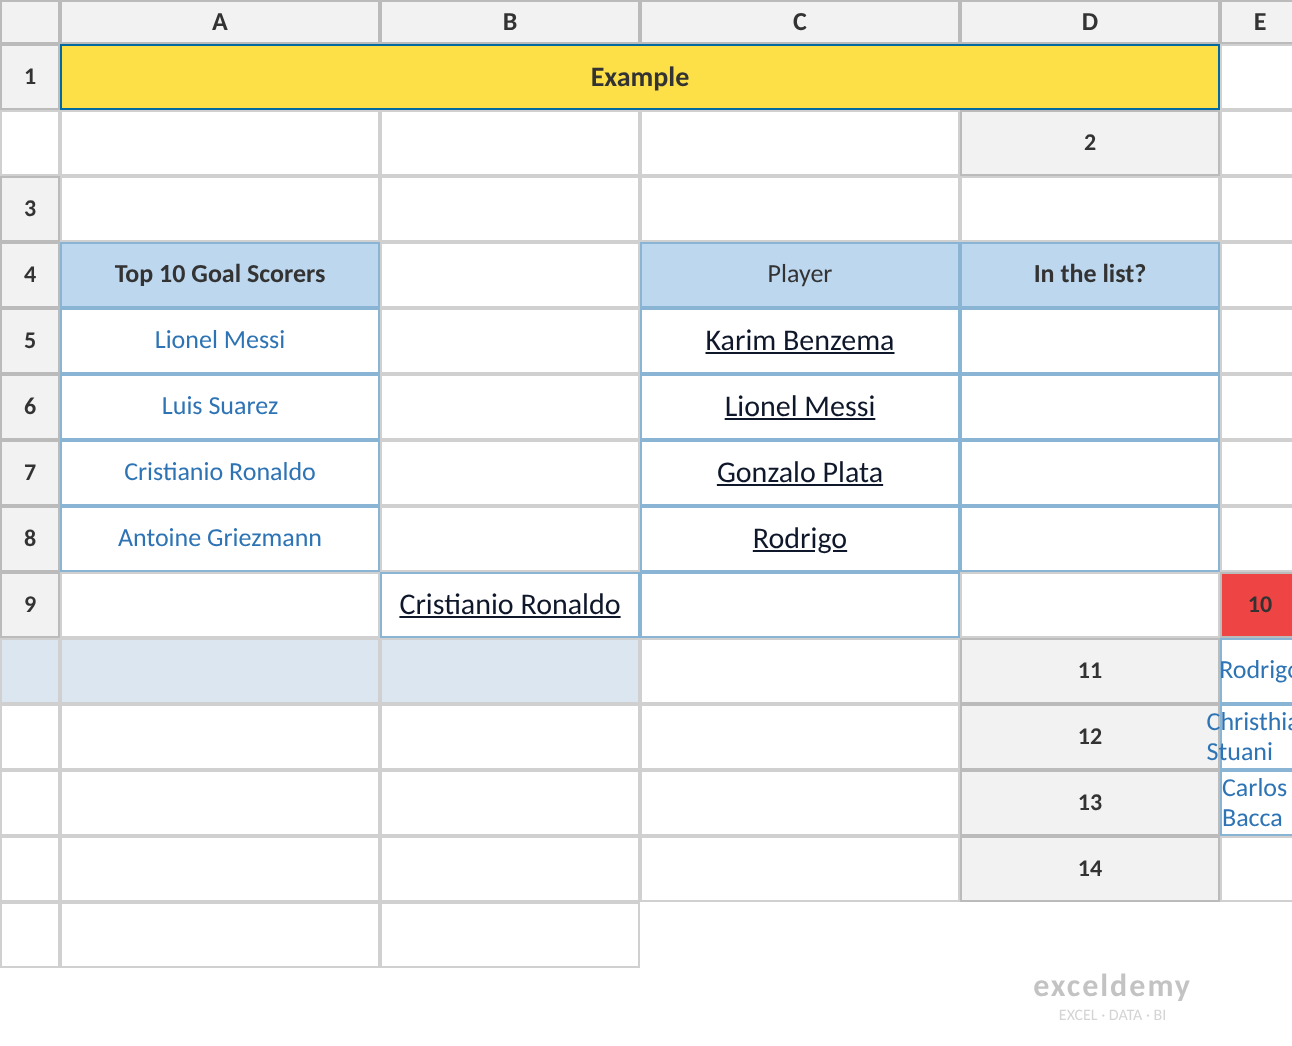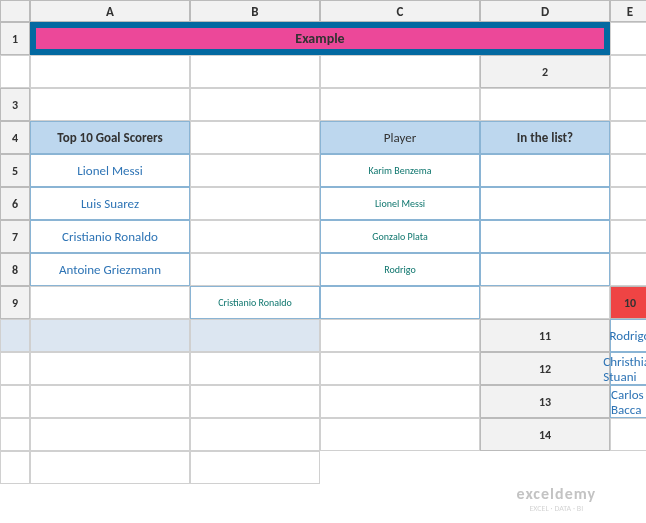--- a/index.html
+++ b/index.html
@@ -50,22 +50,22 @@
     }
 
     .cell-empty {
       border: 1px solid #d0d0d0;
     }
 
     
     .title-cell {
       grid-column: 2 / 6;
       grid-row: 2;
-      background: #ec4899;
-      border: 6px solid #0369a1;
+      background: #fde047;
+      border: 1px solid #0369a1;
       display: flex;
       align-items: center;
       justify-content: center;
       font-size: 14px;
       font-weight: 700;
       color: #333;
     }
 
     
     .list-header {
@@ -102,22 +102,23 @@
       color: #333;
     }
 
     
     .player-data {
       background: #fff;
       border: 1px solid #8ab4d4;
       display: flex;
       align-items: center;
       justify-content: center;
-      color: #0f766e;
-      font-size: 10px;
+      color: #0f172a;
+      font-size: 15px;
+      text-decoration: underline;
     }
 
     
     .inlist-header {
       background: #bdd7ee;
       border: 1px solid #8ab4d4;
       display: flex;
       align-items: center;
       justify-content: center;
       font-weight: 700;

